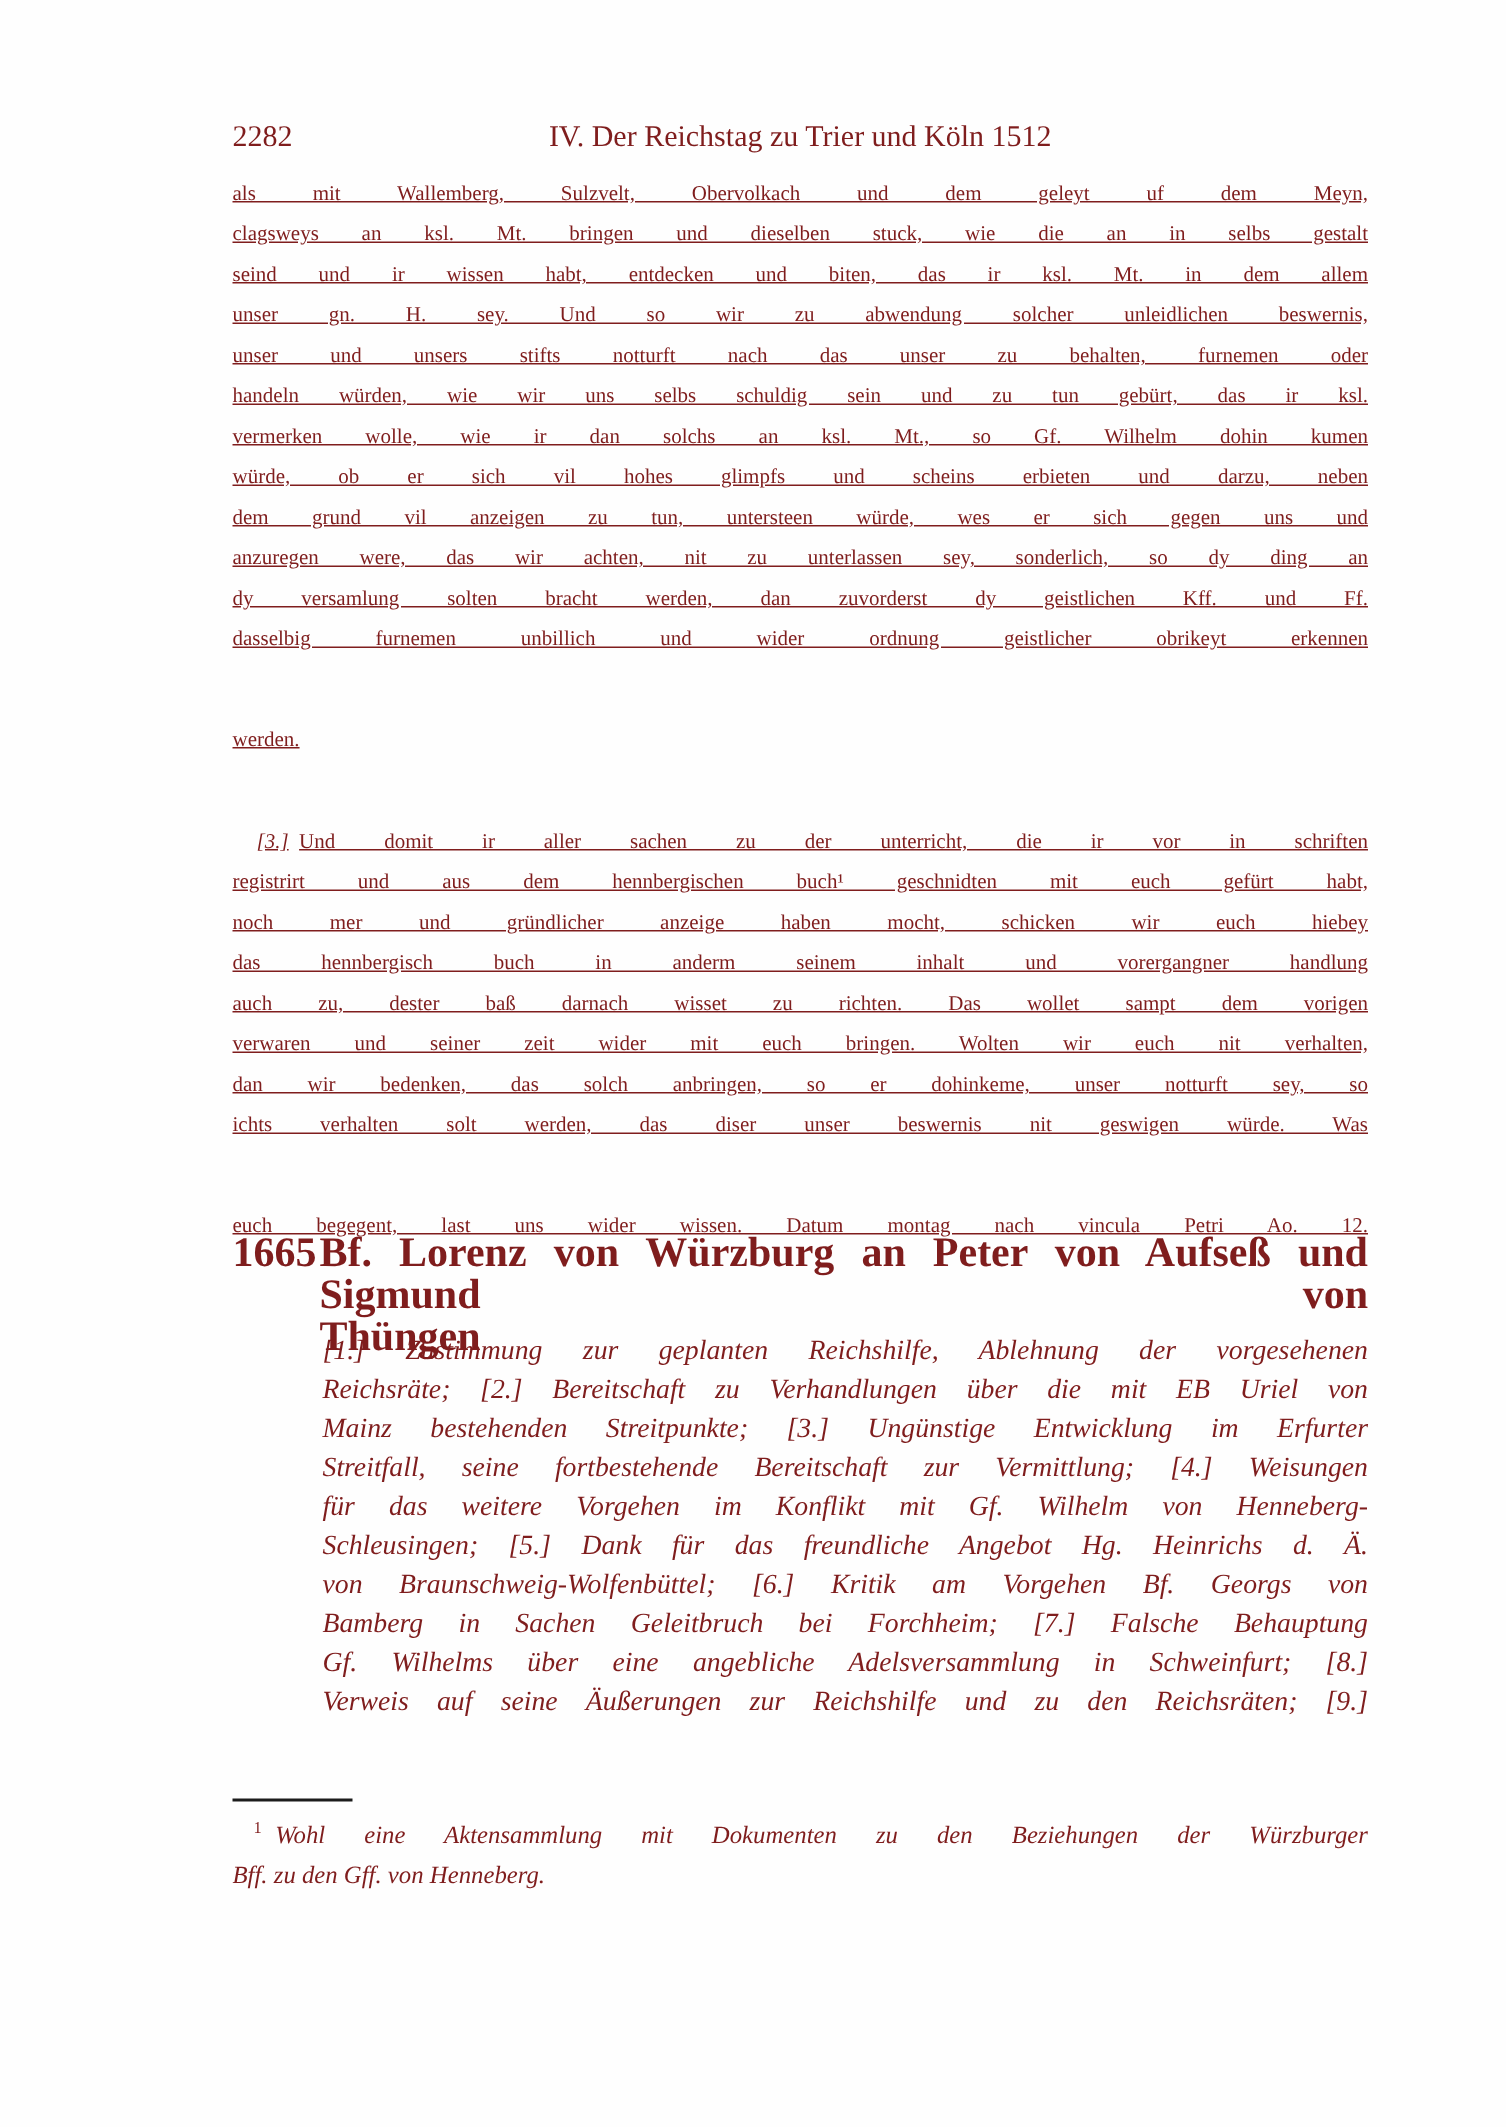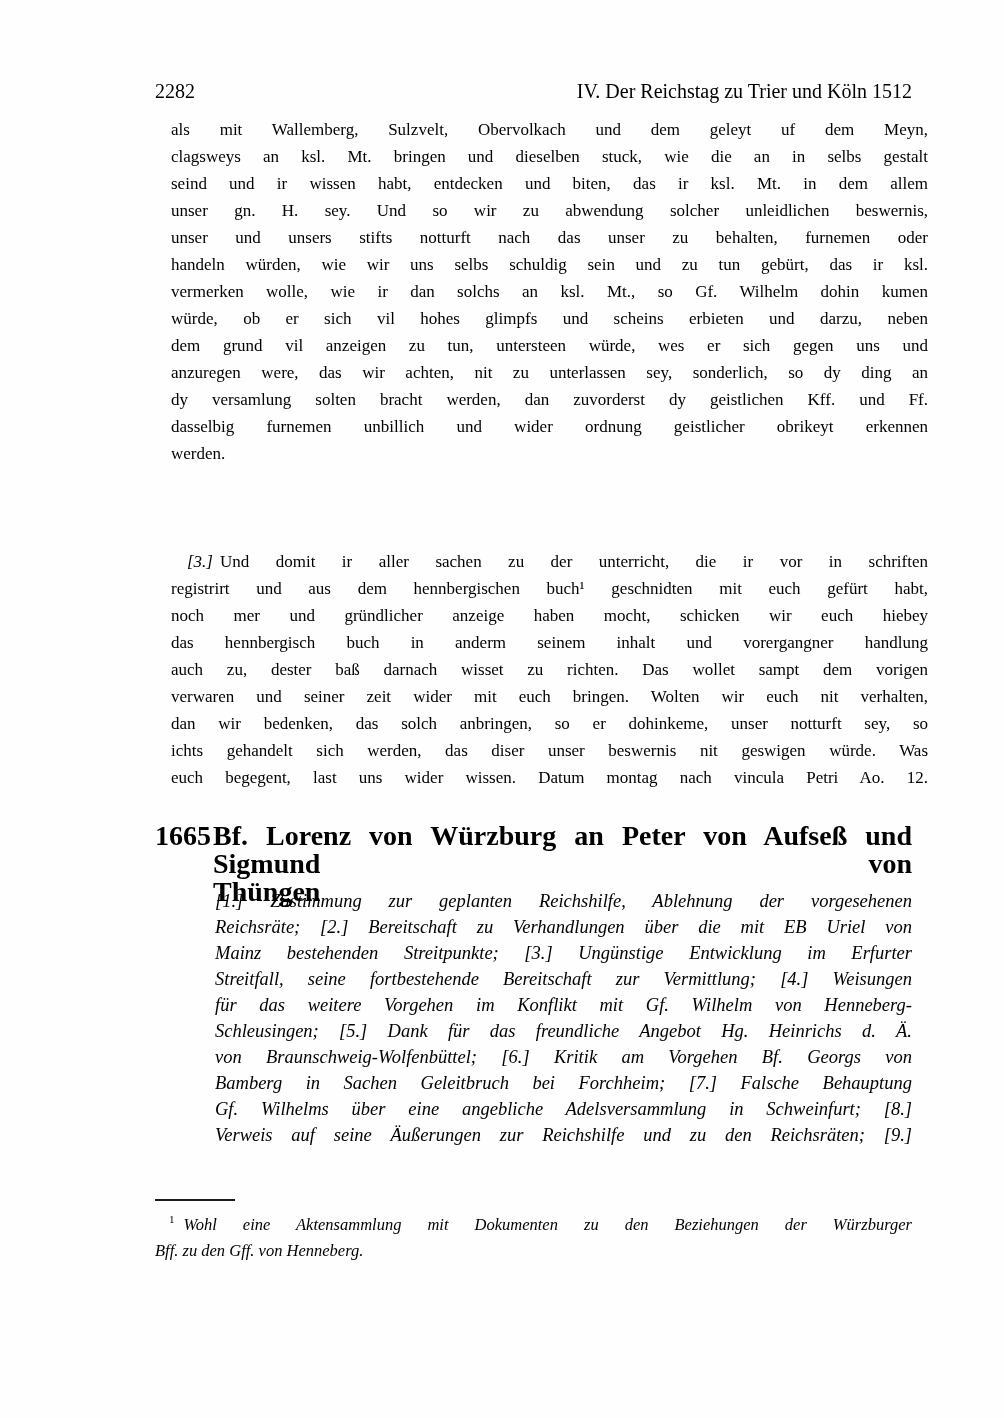--- a/index.html
+++ b/index.html
@@ -1,34 +1,34 @@
 <!DOCTYPE html>
 <html><head>
 <meta charset="utf-8">
 <style>
   html,body { margin:0; padding:0; background:#ffffff; }
   .page {
     position:relative;
     width:1004px; height:1418px;
     background:#fefefe;
-    color:#000000;
+    color:#7f1d1d;
     font-family:"Liberation Serif","DejaVu Serif",serif;
     overflow:hidden;
   }
   .content { position:absolute; left:155px; top:80px; width:757px; }
 
   
   .pagehead { position:relative; font-size:20px; height:26px; }
   .pagenum  { position:absolute; left:0; top:0; }
-  .runhead  { text-align:right; }
+  .runhead  { text-align:center; }
 
   
-  .para { position:absolute; left:16px; width:757px; font-size:17px; }
+  .para { position:absolute; left:0; width:757px; font-size:14px;text-decoration:underline; }
   .para .line { line-height:27px; text-align:justify; text-align-last:justify; }
-  .para .line.last { text-align-last:left; }
+  .para .line.last { text-align-last:left;margin-top:40px; }
   .stretch .line.last { text-align-last:justify !important; }
   #para1 { top:36px; }
   #para2 { top:468px; }
   .indent-first { text-indent:16px; }
   .marker-it { font-style:italic; margin-right:7px; }
 
   
   .entry-heading { position:absolute; top:742px; left:0; width:757px;
                    display:flex; font-weight:bold; font-size:28px; }
   .entry-num { width:58px; flex:none; line-height:28px; }
@@ -82,21 +82,21 @@
       <div class="line indent-first">
         <span class="marker-it">[3.]</span><span>Und domit ir aller sachen zu der unterricht, die ir vor in schriften</span>
       </div>
       <div>
           <div class="line">registrirt und aus dem hennbergischen buch¹ geschnidten mit euch gefürt habt,</div>
           <div class="line">noch mer und gründlicher anzeige haben mocht, schicken wir euch hiebey</div>
           <div class="line">das hennbergisch buch in anderm seinem inhalt und vorergangner handlung</div>
           <div class="line">auch zu, dester baß darnach wisset zu richten. Das wollet sampt dem vorigen</div>
           <div class="line">verwaren und seiner zeit wider mit euch bringen. Wolten wir euch nit verhalten,</div>
           <div class="line">dan wir bedenken, das solch anbringen, so er dohinkeme, unser notturft sey, so</div>
-          <div class="line">ichts gehandelt sich werden, das diser unser beswernis nit geswigen würde. Was</div>
+          <div class="line">ichts verhalten solt werden, das diser unser beswernis nit geswigen würde. Was</div>
           <div class="line last">euch begegent, last uns wider wissen. Datum montag nach vincula Petri Ao. 12.</div>
         </div>
     </div>
 
     <div class="entry-heading">
       <div class="entry-num">1665</div>
       <div class="entry-title">
         <div class="line">Bf. Lorenz von Würzburg an Peter von Aufseß und Sigmund von</div>
         <div class="line last">Thüngen</div>
       </div>

